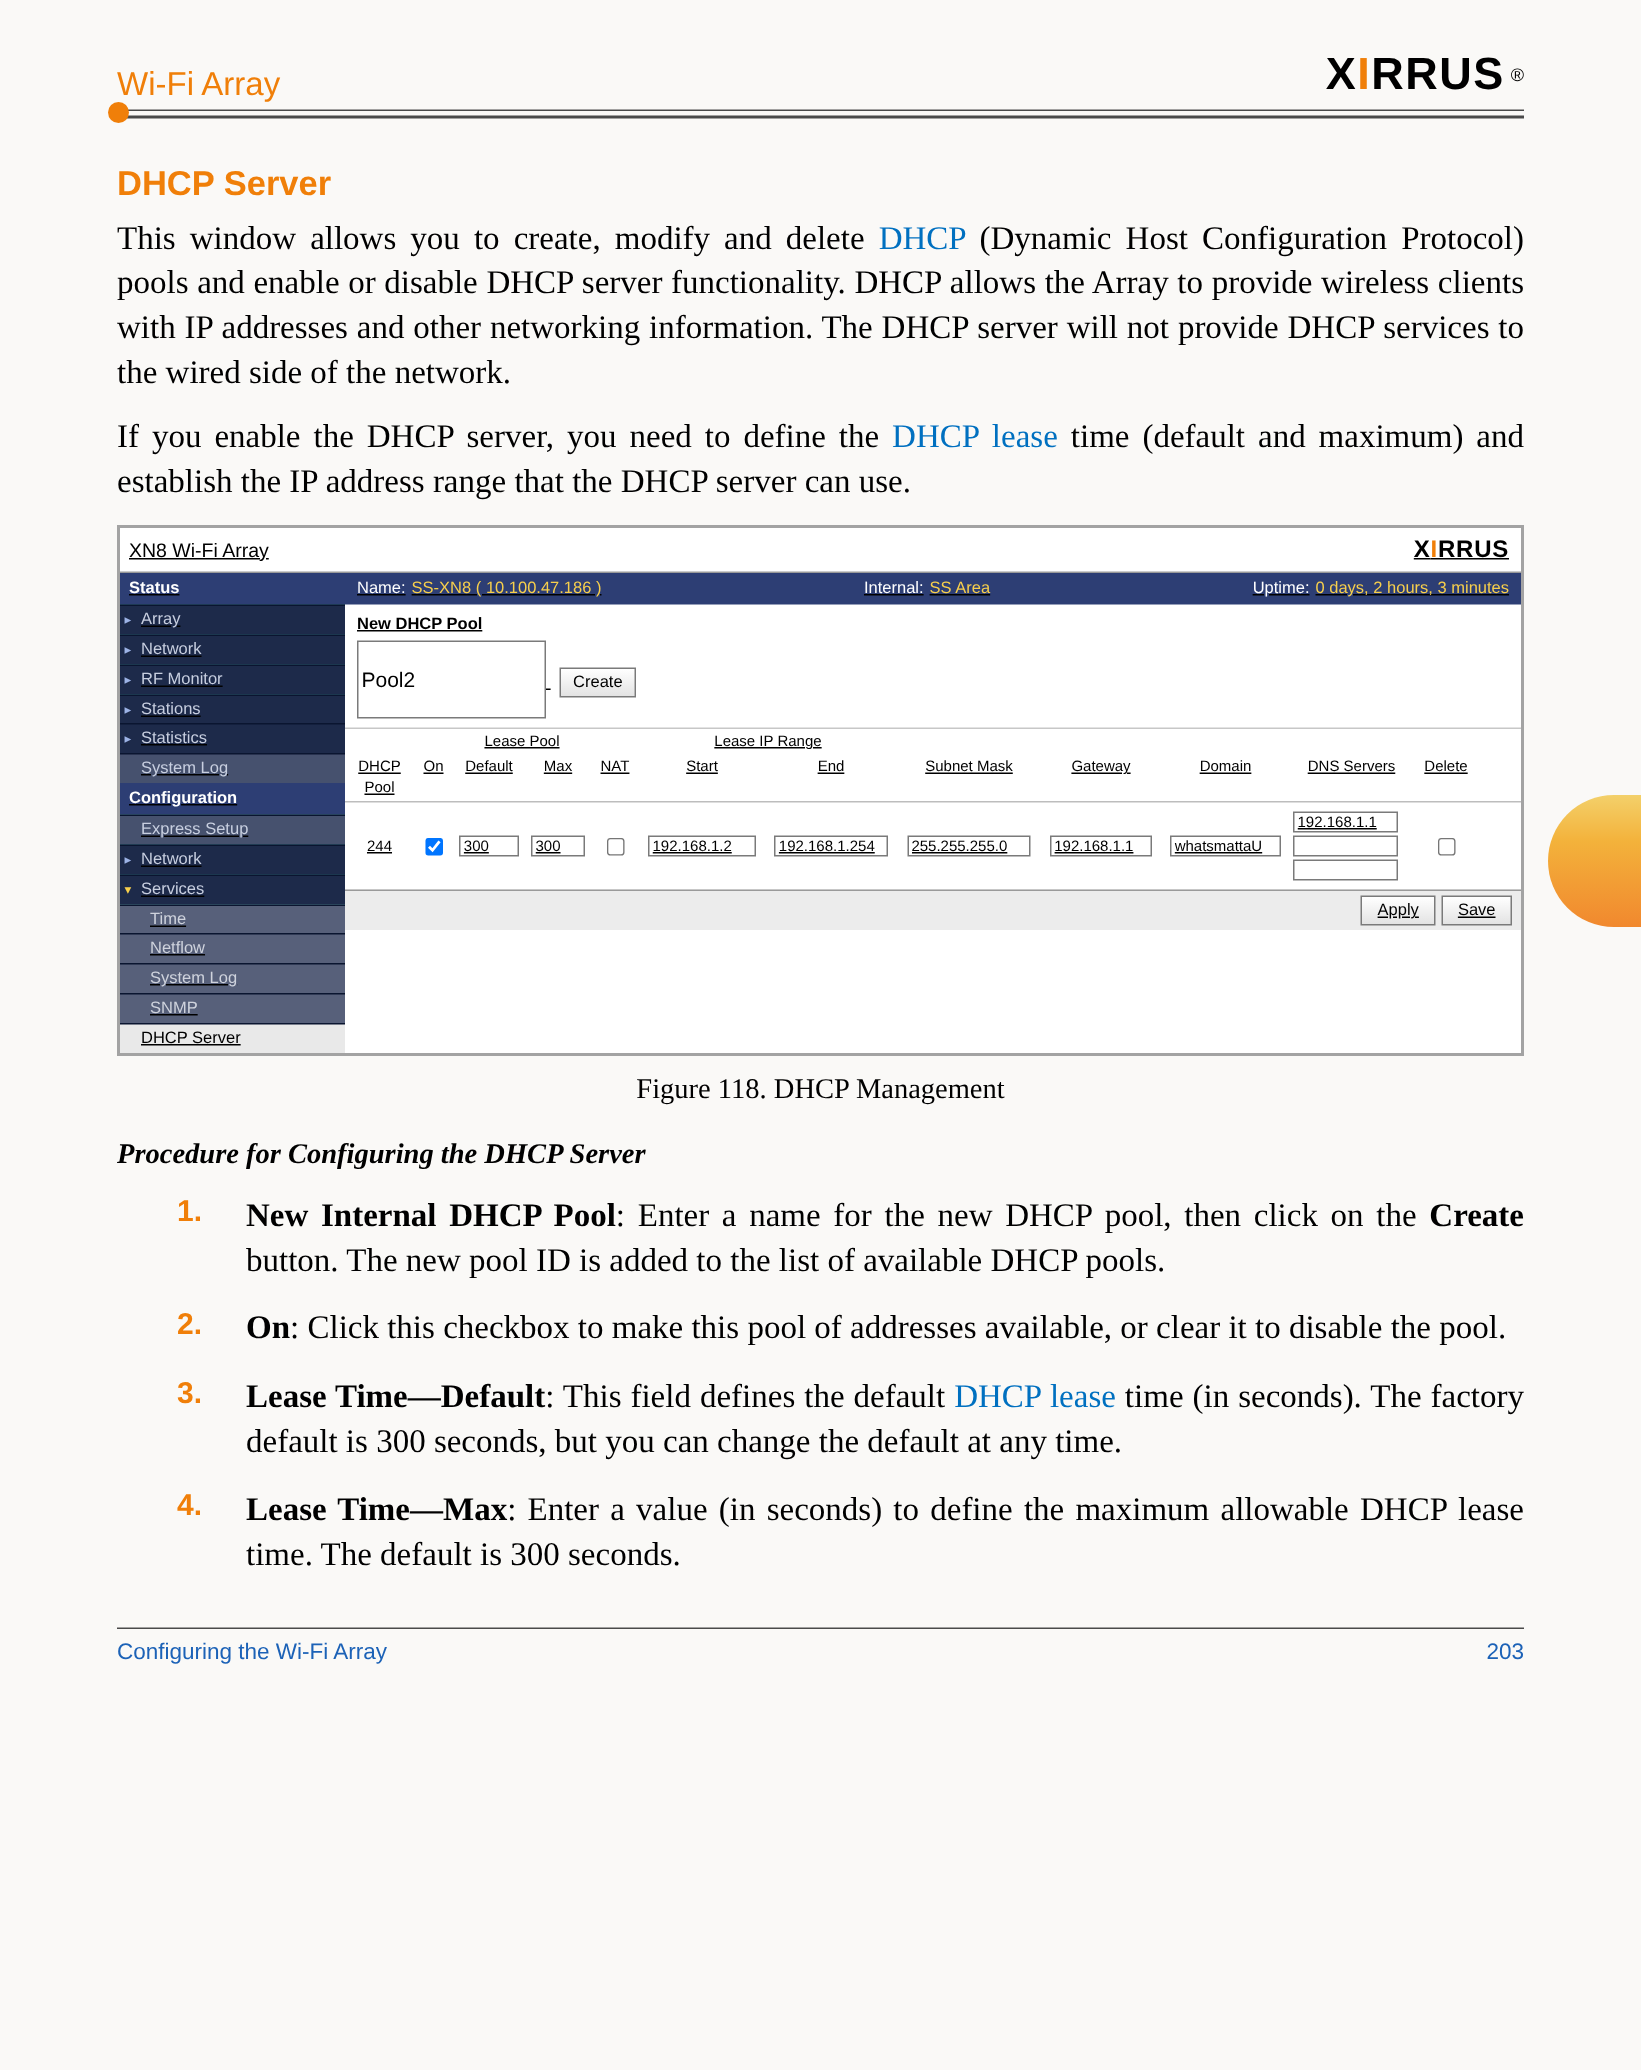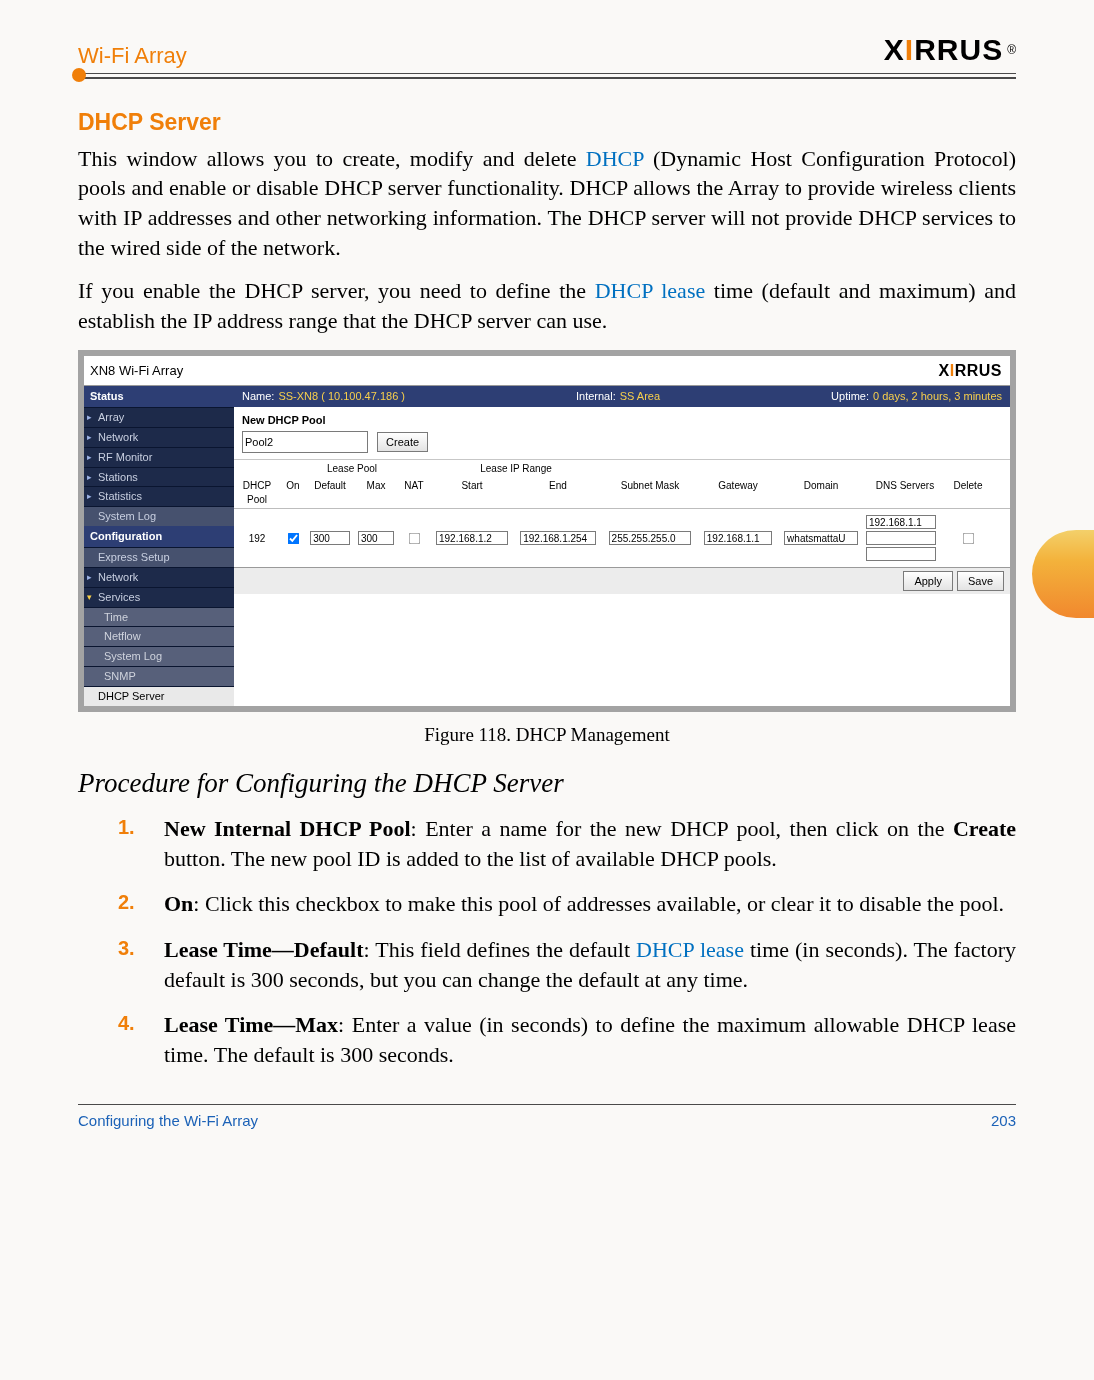--- a/index.html
+++ b/index.html
@@ -46,61 +46,62 @@
     width:62px; height:88px;
     background:linear-gradient(180deg,#f3d06a 0%,#f3b23b 35%,#f1882e 100%);
     border-top-left-radius:44px;border-bottom-left-radius:44px;
   }
 
   
   h2.section{color:var(--orange);font-family:"Trebuchet MS",Arial,sans-serif;font-size:23px;margin:10px 0 6px 0;font-weight:600}
   .para{margin:0 0 14px 0;text-align:justify}
   .link{color:var(--blue-link)}
   .fig-cap{text-align:center;font-size:19px;margin:10px 0 18px 0}
-  .proc-title{font-style:italic;font-weight:normal;font-family:"Palatino Linotype",Palatino,Georgia,serif;font-size:27px;margin:6px 0 12px 0}
+  .proc-title{font-style:italic;font-weight:bold;font-family:"Palatino Linotype",Palatino,Georgia,serif;font-size:19px;margin:6px 0 12px 0}
 
   
   .proc{list-style:none;padding:0;margin:0}
   .proc li{display:flex;gap:18px;margin:0 0 16px 0;padding-left:40px}
   .proc .num{color:var(--orange);font-family:Arial,sans-serif;font-weight:700;min-width:28px;font-size:20px;flex:0 0 auto}
   .proc .txt{flex:1;text-align:justify}
   .b{font-weight:bold}
 
   
   .footer-rule{height:1.5px;background:var(--rule);margin-top:34px}
   .footer-row{display:flex;justify-content:space-between;margin-top:6px;font-family:"Trebuchet MS",Arial,sans-serif;color:var(--footer-blue);font-size:15px}
 
   
   .ui-shot{
-    border:6px solid #a3a3a3;
+    border:2px solid #a3a3a3;
     background:#fff;
     font-family:Arial,Helvetica,sans-serif;
     font-size:11px;
     color:#000;
     margin:8px 0 0 0;
+    text-decoration:underline;
   }
   .ui-top{display:flex;justify-content:space-between;align-items:center;padding:4px 8px 4px 6px;border-bottom:1px solid #999}
   .ui-top .ttl{font-size:13px}
   .ui-top .lg{font-family:Arial;font-weight:900;font-size:16px;letter-spacing:.5px;color:#000}
   .ui-top .lg .od{color:var(--orange)}
   .ui-body{display:flex;min-height:228px}
   .ui-nav{width:150px;background:#5eead4;font-size:11px}
   .nav-head{background:var(--ui-bar);color:#fff;padding:3px 6px;font-weight:bold}
   .nav-item{background:var(--nav-dark);color:#c8cfe0;padding:2px 6px 2px 14px;border-top:1px solid #0a1530;position:relative}
   .nav-item.lt{background:var(--nav-light)}
   .nav-item.sub{background:#57607a;color:#cfd3dd;padding-left:20px}
   .nav-item.sel{background:#e9e9e9;color:#000;font-weight:normal}
   .nav-item .arrow{position:absolute;left:3px;top:3px;color:#9db3e6;font-size:9px}
   .ui-main{flex:1;display:flex;flex-direction:column}
   .ui-bar{background:var(--ui-bar);color:#fff;display:flex;align-items:center;padding:3px 8px;font-size:11px}
   .ui-bar .k{color:#fff}
   .ui-bar .v{color:#f7cf4c;margin-left:4px;margin-right:22px}
   .ui-slab{padding:6px 8px;border-bottom:1px solid #c7c7c7}
   .ui-slab .lbl{font-weight:bold;font-size:11px;margin-bottom:3px}
-  .ui-slab input[type=text]{font-size:11px;height:16px;border:1px solid #7a7a7a;padding:2px 2px;box-sizing:content-box}
+  .ui-slab input[type=text]{font-size:14px;height:16px;border:1px solid #7a7a7a;padding:17px 2px;box-sizing:content-box}
   .ui-slab button{font-size:11px;height:20px;border:1px solid #7a7a7a;background:linear-gradient(#fff,#e3e3e3);padding:0 8px;margin-left:6px}
   .grid-head{display:grid;grid-template-columns:46px 26px 48px 44px 32px 84px 88px 96px 80px 86px 82px 44px;background:#fff;border-bottom:1px solid #bdbdbd;font-size:10px}
   .gh{padding:2px 2px;text-align:center;border-right:0;color:#000}
   .grid-head-top{display:grid;grid-template-columns:46px 26px 92px 32px 172px 96px 80px 86px 82px 44px;font-size:10px}
   .ght{padding:2px 0;text-align:center}
   .grid-row{display:grid;grid-template-columns:46px 26px 48px 44px 32px 84px 88px 96px 80px 86px 82px 44px;align-items:center;padding:4px 0;font-size:10px}
   .grid-row input[type=text]{width:90%;font-size:10px;height:14px;border:1px solid #7a7a7a;padding:0 2px;box-sizing:border-box}
   .grid-row input[type=checkbox]{transform:scale(.9)}
   .cell{display:flex;justify-content:center;align-items:center;padding:0 2px}
   .dns-cell{display:flex;flex-direction:column;gap:2px;padding:2px}
@@ -201,21 +202,21 @@
           <div class="gh">NAT</div>
           <div class="gh">Start</div>
           <div class="gh">End</div>
           <div class="gh">Subnet Mask</div>
           <div class="gh">Gateway</div>
           <div class="gh">Domain</div>
           <div class="gh">DNS Servers</div>
           <div class="gh">Delete</div>
         </div>
         <div class="grid-row">
-          <div class="cell">192</div>
+          <div class="cell">244</div>
           <div class="cell">
               <input type="checkbox" checked="" style="">
             </div>
           <div class="cell">
               <input type="text" value="300" style="">
             </div>
           <div class="cell">
               <input type="text" value="300" style="">
             </div>
           <div class="cell">

